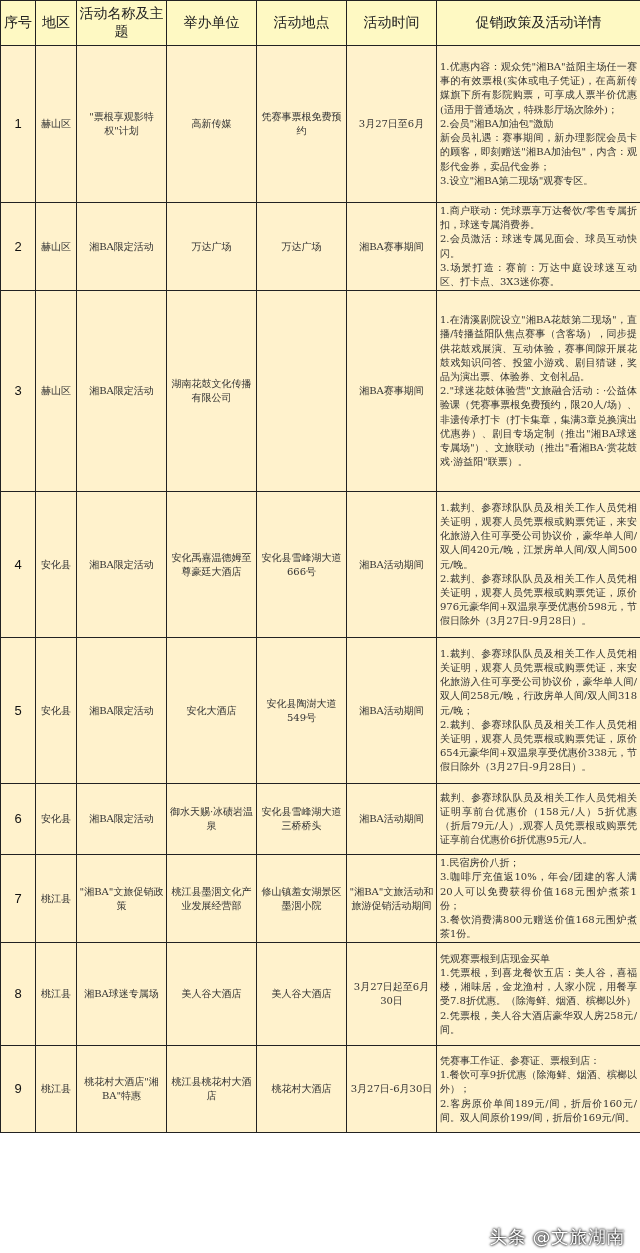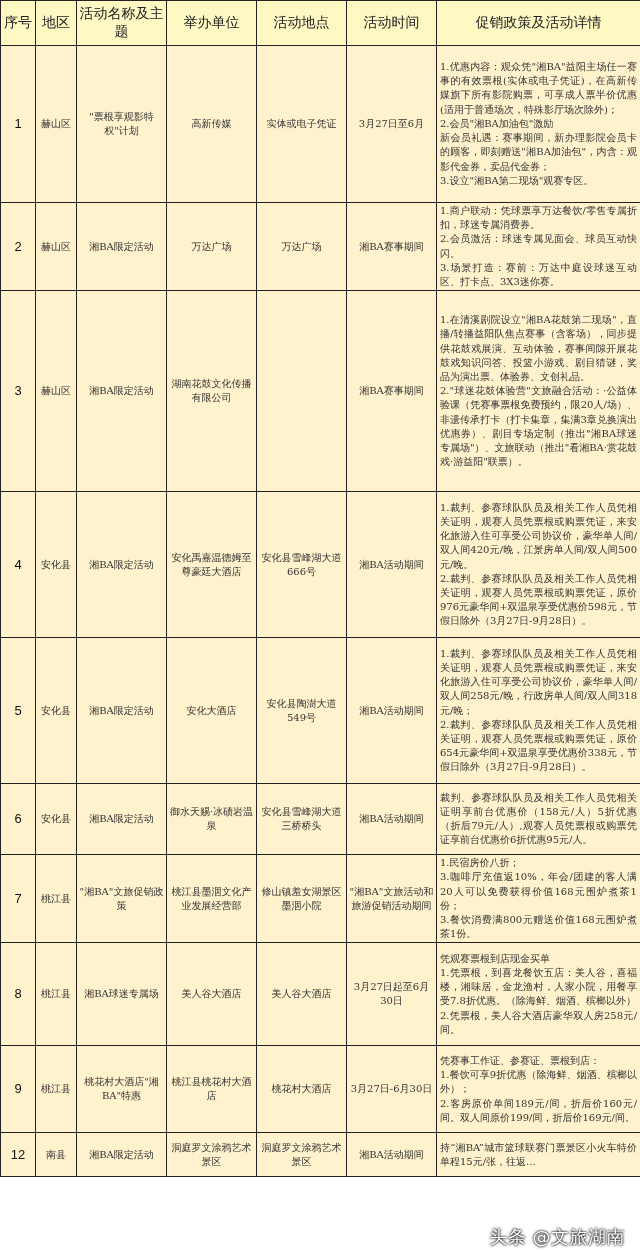--- a/index.html
+++ b/index.html
@@ -38,21 +38,21 @@
       <th>促销政策及活动详情</th>
     </tr>
   </thead>
   <tbody>
 
     <tr style="height:157px">
       <td class="idx">1</td>
       <td>赫山区</td>
       <td>"票根享观影特权"计划</td>
       <td>高新传媒</td>
-      <td>实体或电子凭证</td>
+      <td>凭赛事票根免费预约</td>
       <td>3月27日至6月</td>
       <td class="detail mid">
         <span class="line">1.优惠内容：观众凭"湘BA"益阳主场任一赛事的有效票根(实体或电子凭证)，在高新传媒旗下所有影院购票，可享成人票半价优惠(适用于普通场次，特殊影厅场次除外)；</span>
         <span class="line">2.会员"湘BA加油包"激励</span>
         <span class="line">新会员礼遇：赛事期间，新办理影院会员卡的顾客，即刻赠送"湘BA加油包"，内含：观影代金券，卖品代金券；</span>
         <span class="line">3.设立"湘BA第二现场"观赛专区。</span>
       </td>
     </tr>
 
     <tr style="height:86px">
@@ -157,27 +157,16 @@
       <td>3月27日-6月30日</td>
       <td class="detail mid">
         <span class="line">凭赛事工作证、参赛证、票根到店：</span>
         <span class="line">1.餐饮可享9折优惠（除海鲜、烟酒、槟榔以外）；</span>
         <span class="line">2.客房原价单间189元/间，折后价160元/间。双人间原价199/间，折后价169元/间。</span>
       </td>
     </tr>
 
 
 
-    <tr style="height:44px">
-      <td class="idx">12</td>
-      <td>南县</td>
-      <td>湘BA限定活动</td>
-      <td>洞庭罗文涂鸦艺术景区</td>
-      <td>洞庭罗文涂鸦艺术景区</td>
-      <td>湘BA活动期间</td>
-      <td class="detail mid">
-        <span class="line">持“湘BA”城市篮球联赛门票景区小火车特价单程15元/张，往返...</span>
-      </td>
-    </tr>
   </tbody>
 </table>
 
 <div class="watermark">头条 @文旅湖南</div>
 
 </body></html>

